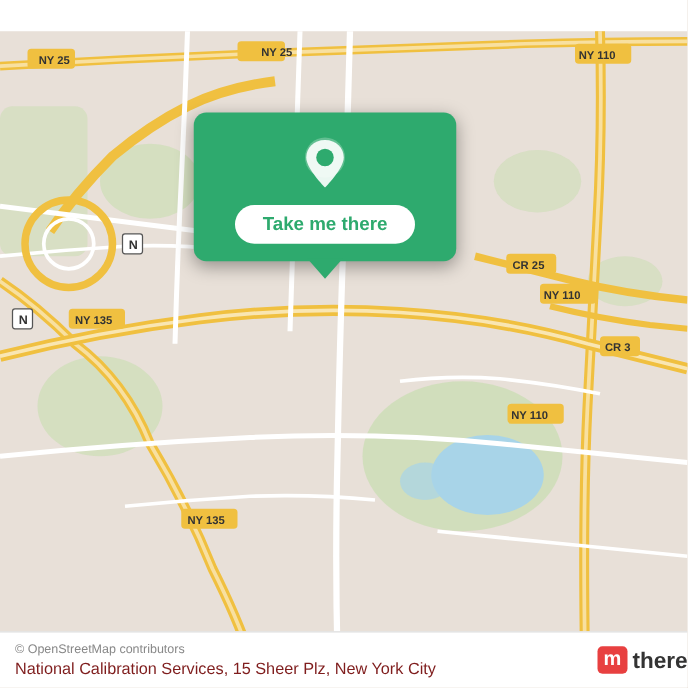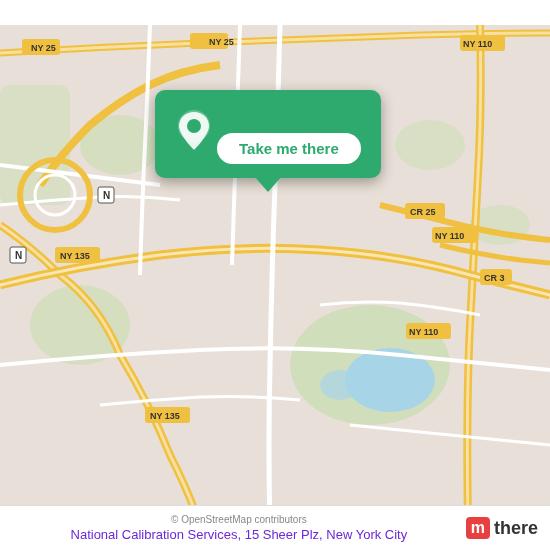--- a/index.html
+++ b/index.html
@@ -18,26 +18,26 @@
       top: 0; left: 0;
       width: 100%;
       height: 100%;
     }
 
     
     #popup-card {
       position: absolute;
       top: 90px;
       left: 155px;
-      width: 226px;
+      width: 210px;
       background: #2eaa6e;
       border-radius: 10px;
       display: flex;
-      flex-direction: row;
-      align-items: flex-end;
+      flex-direction: column;
+      align-items: center;
       padding: 18px 16px 14px;
       box-shadow: 0 4px 14px rgba(0,0,0,0.35);
       z-index: 10;
     }
 
     #popup-card::after {
       content: '';
       position: absolute;
       bottom: -14px;
       left: 50%;
@@ -64,42 +64,41 @@
       font-weight: bold;
       cursor: pointer;
       white-space: nowrap;
     }
 
     
     #bottom-bar {
       position: absolute;
       bottom: 0; left: 0; right: 0;
       background: white;
-      padding: 8px 12px 8px 12px;
+      padding: 8px 0 8px 12px;
       display: flex;
       align-items: center;
       justify-content: space-between;
       border-top: 1px solid #ddd;
       z-index: 20;
-      text-align: center;
     }
 
     #bottom-info {
       flex: 1;
     }
 
     #osm-credit {
       font-size: 10px;
       color: #888;
       margin-bottom: 2px;
     }
 
     #location-name {
       font-size: 13px;
-      color: #6d28d9;
+      color: #7f1d1d;
       font-weight: normal;
     }
 
     #moovit-logo {
       display: flex;
       align-items: center;
       gap: 4px;
       font-size: 18px;
       font-weight: bold;
       color: #333;

